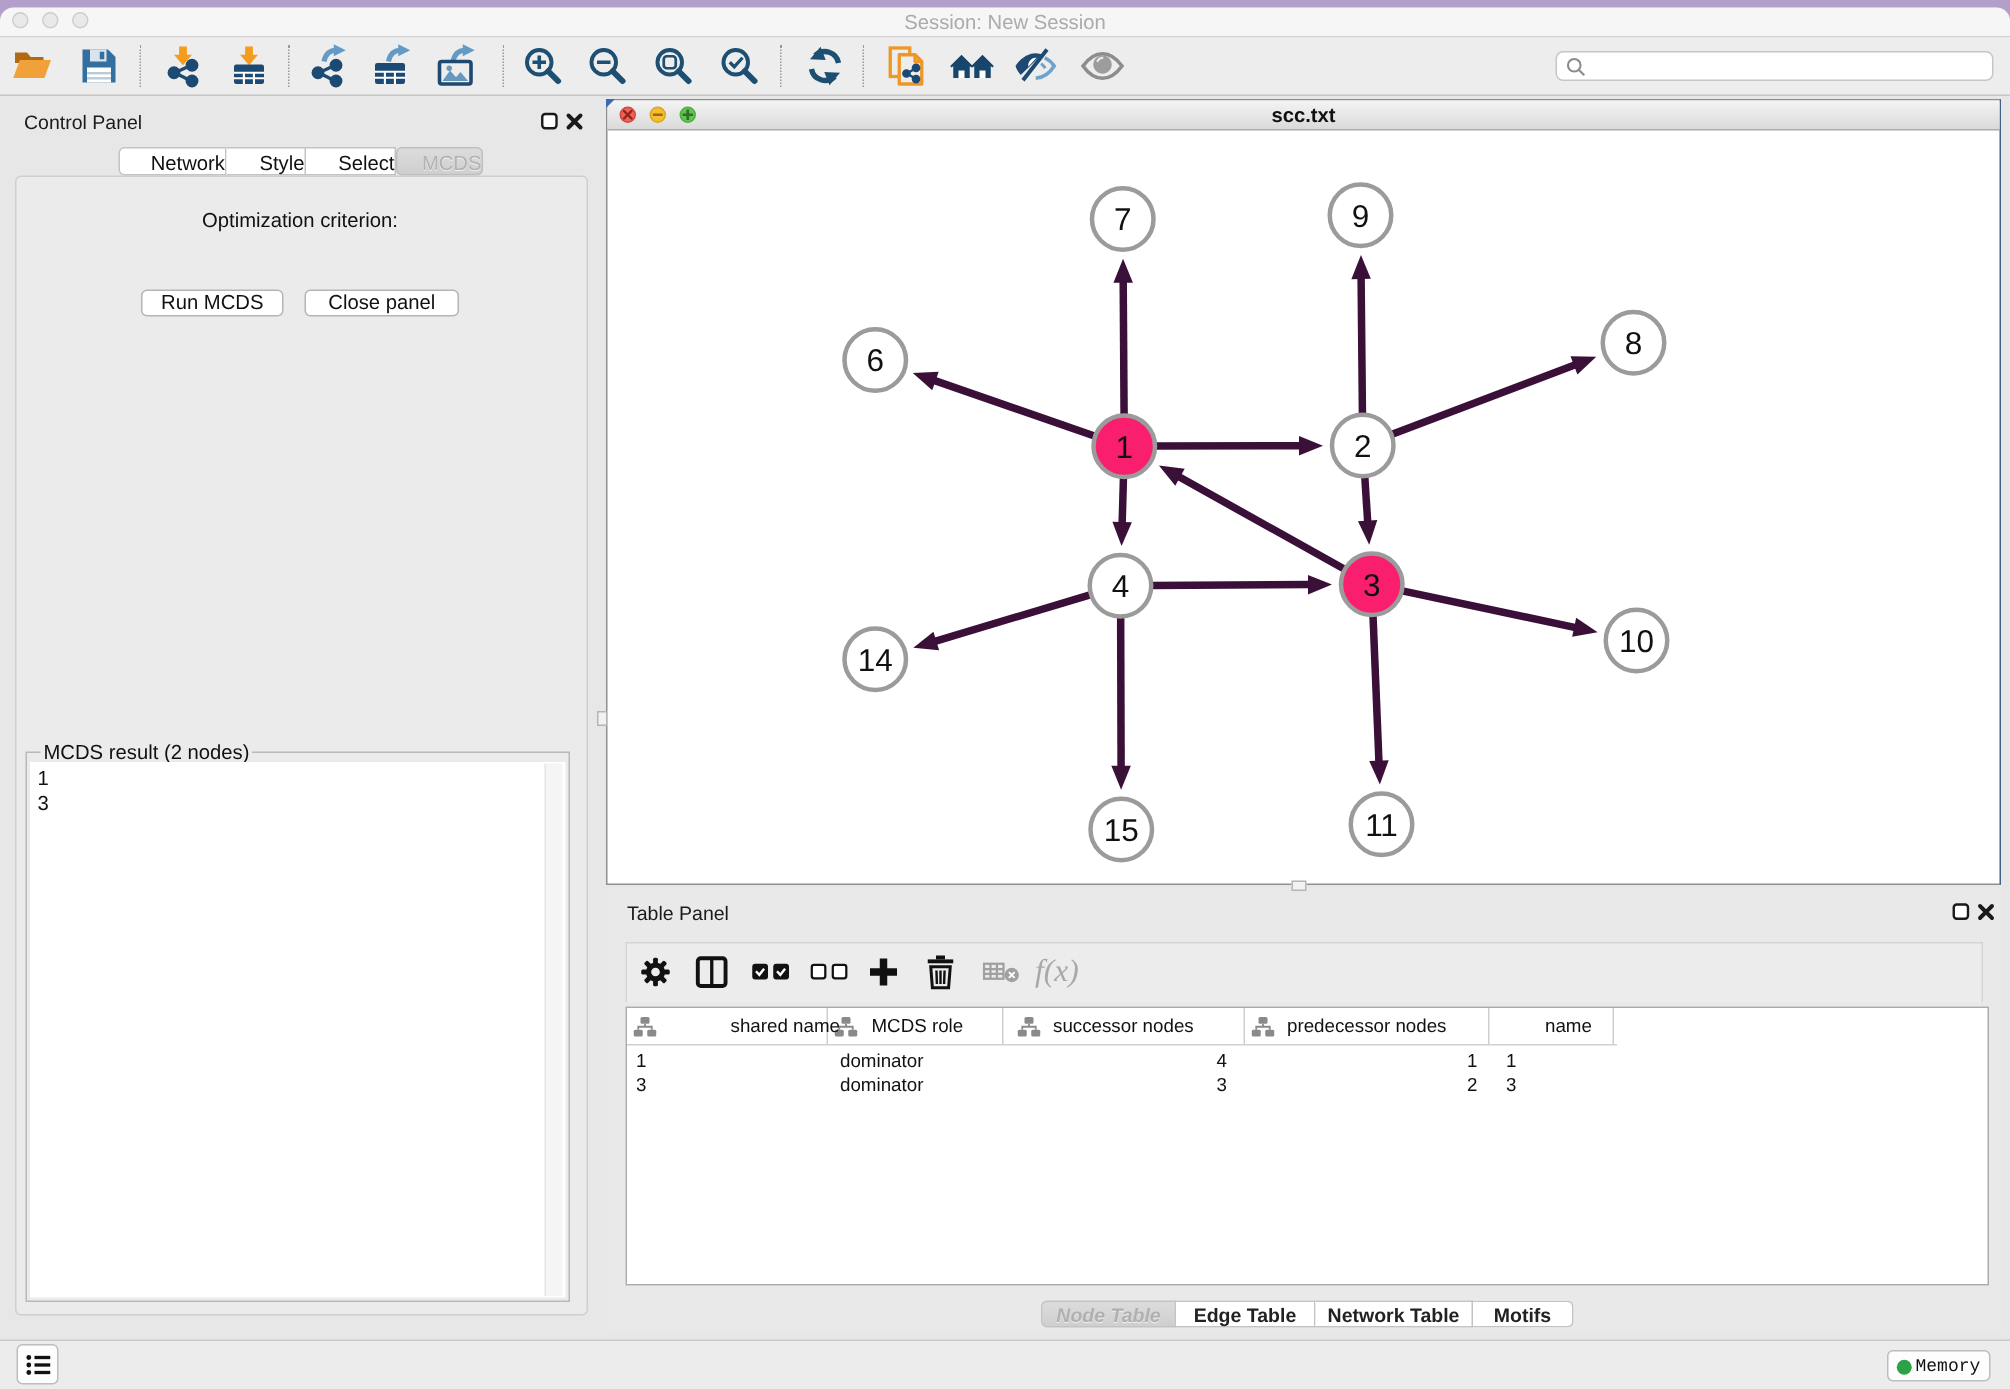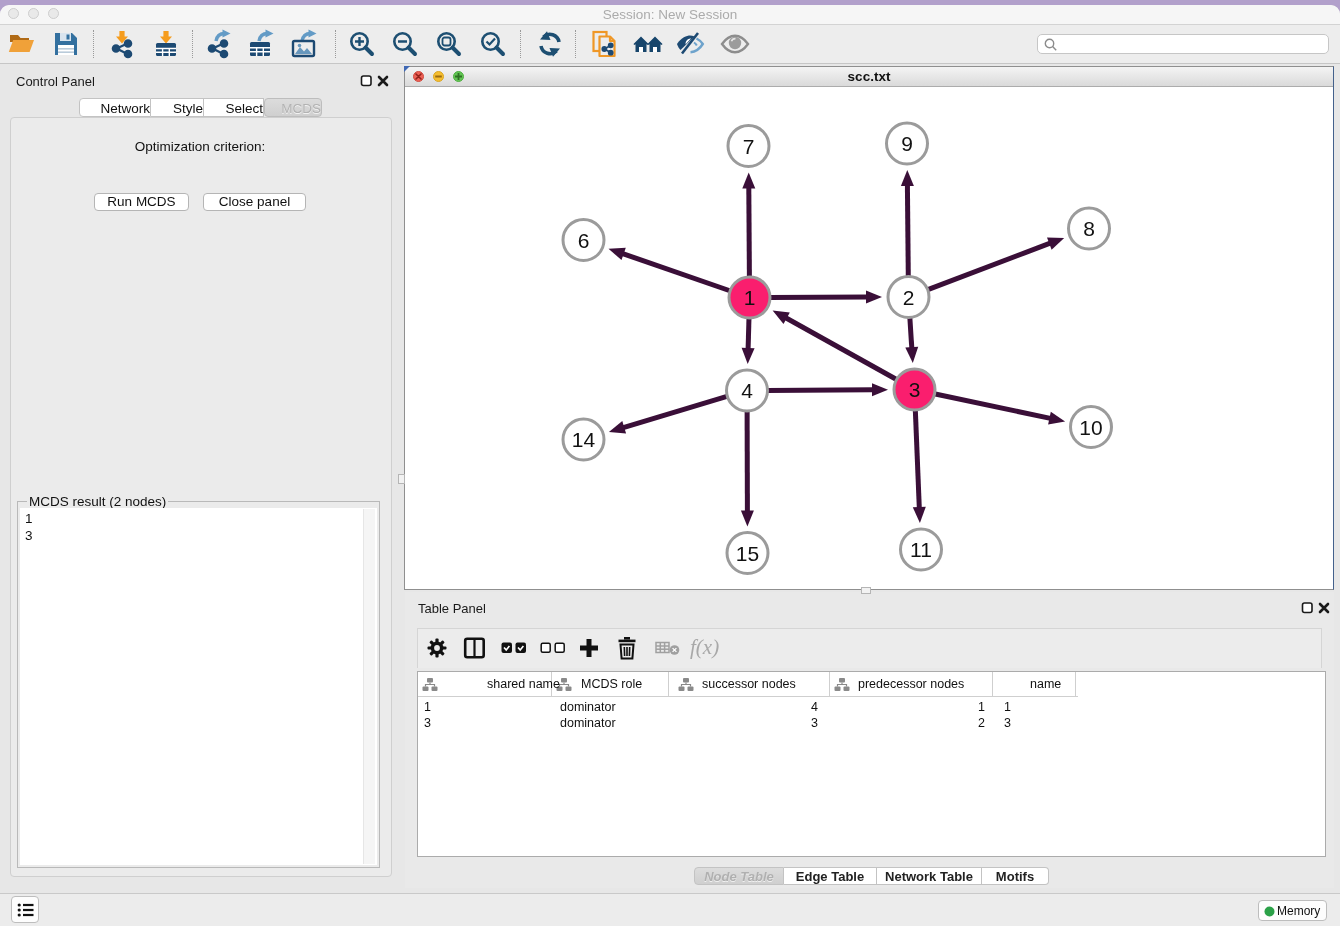--- a/index.html
+++ b/index.html
@@ -61,21 +61,21 @@
 .th-sep{position:absolute;top:0;height:24px;width:0;border-left:1px solid #cfcfcf;}
 #th-row{position:absolute;left:0;top:0;width:660px;height:24px;border-bottom:1px solid #cfcfcf;}
 .thlabel{position:absolute;top:5px;font-size:12.5px;color:#111;}
 .td{position:absolute;font-size:12.5px;color:#111;}
 .btab{position:absolute;top:0;height:18px;background:#fff;border:1px solid #c3c3c3;
   box-sizing:border-box;font-size:13px;font-weight:bold;color:#222;text-align:center;line-height:17px;}
 .btabsel{background:linear-gradient(#dcdcdc,#cfcfcf);color:#b0b0b0;font-weight:bold;
   text-shadow:0 1px 0 #f0f0f0;border-radius:4px 0 0 4px;}
 
 #statusbar{position:absolute;left:0;top:888px;width:1340px;height:33px;
-  background:#ececec;border-top:1px solid #c9c9c9;box-sizing:border-box;}
+  background:#ececec;border-top:1px solid #c9c9c9;box-sizing:border-box;font-family:Liberation Mono, monospace;}
 #listbtn{position:absolute;left:11px;top:2px;width:28px;height:27px;background:#fdfdfd;
   border:1px solid #bdbdbd;border-radius:4px;box-sizing:border-box;}
 #membtn{position:absolute;left:1258px;top:6px;width:69px;height:21px;background:#fdfdfd;
   border:1px solid #bdbdbd;border-radius:4px;box-sizing:border-box;font-size:12px;color:#111;}
 </style>
 </head>
 <body>
 <div id="win">
   <div id="titlebar">
     <div class="tl" style="left:8px;"></div>

